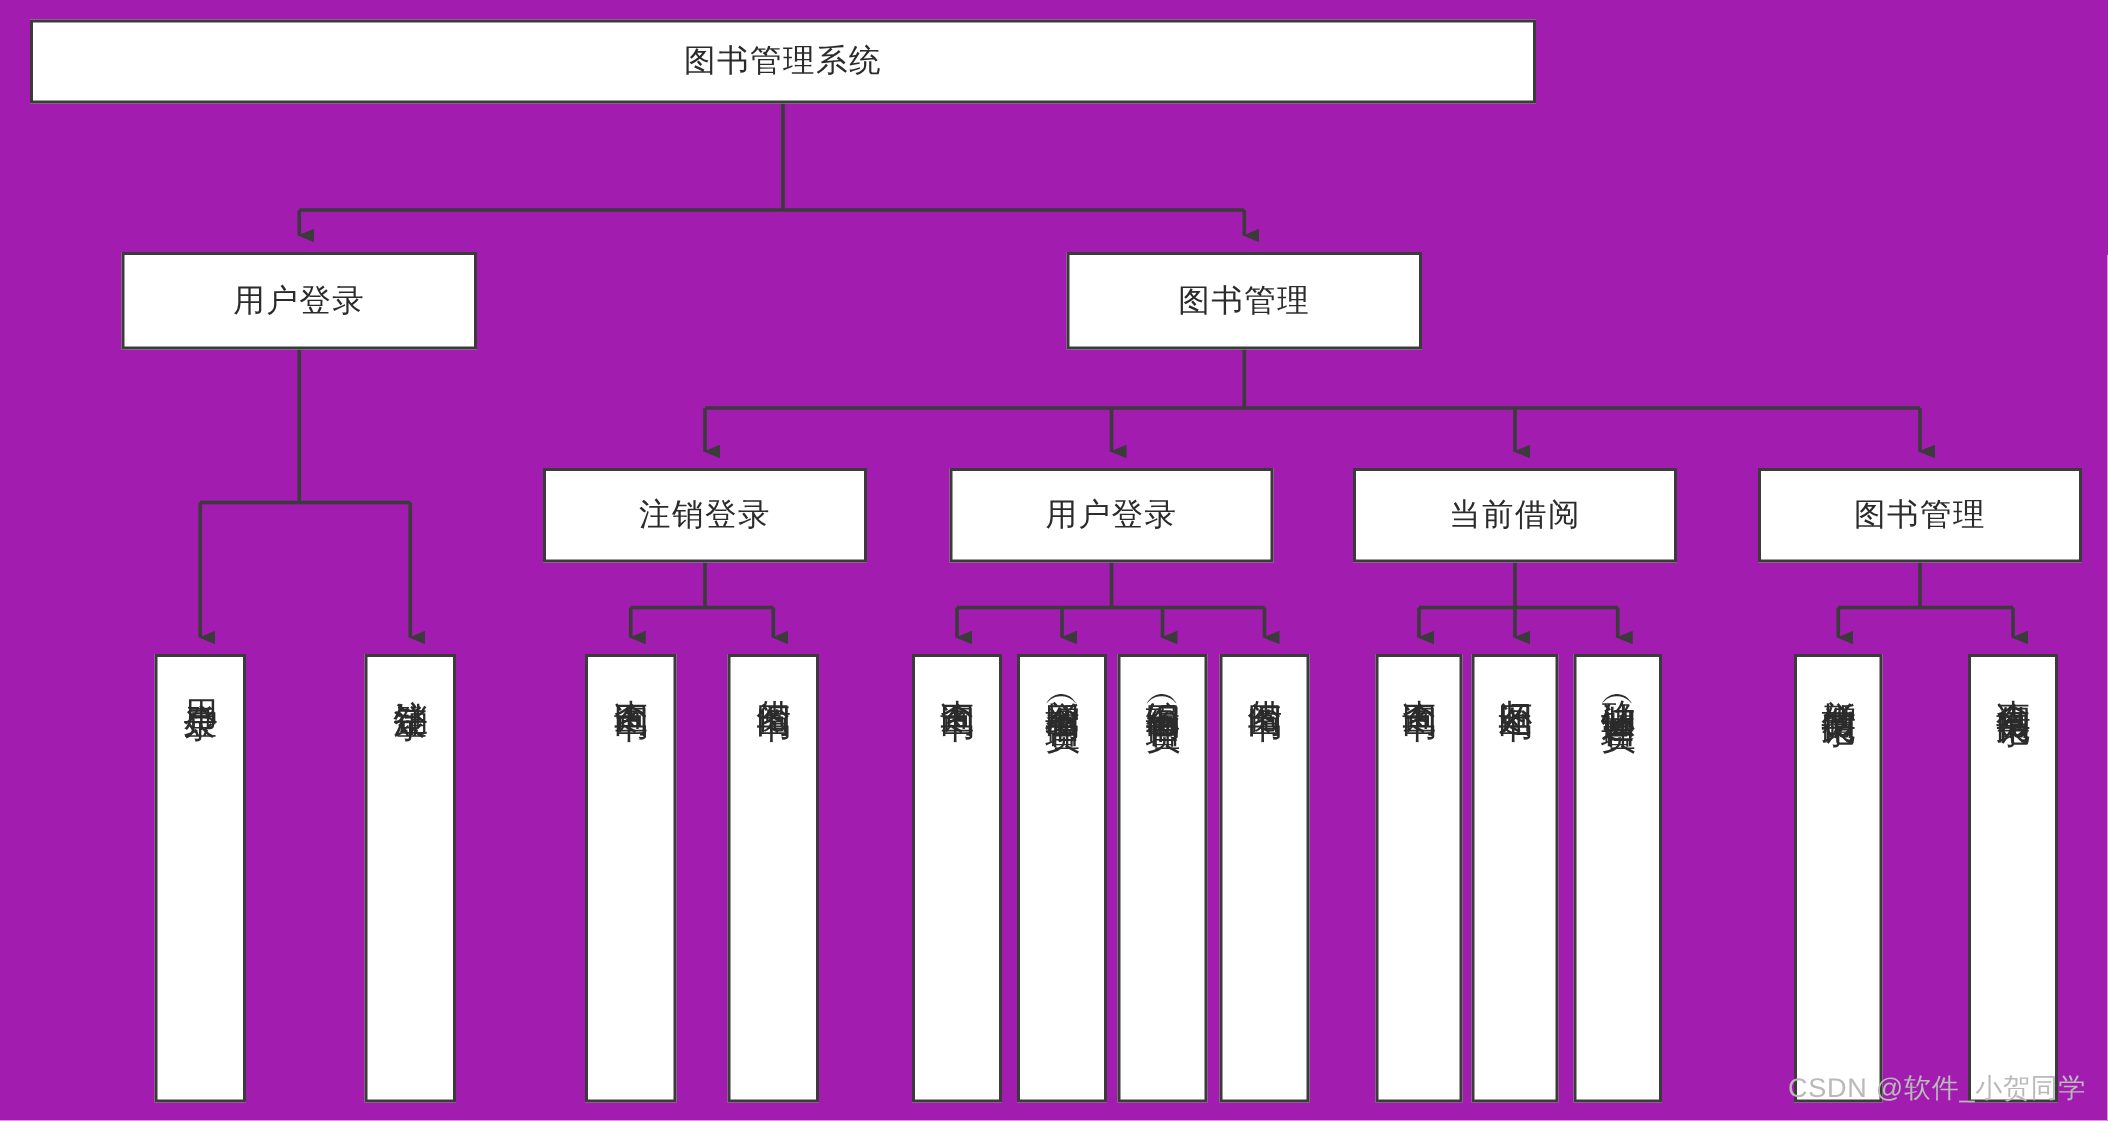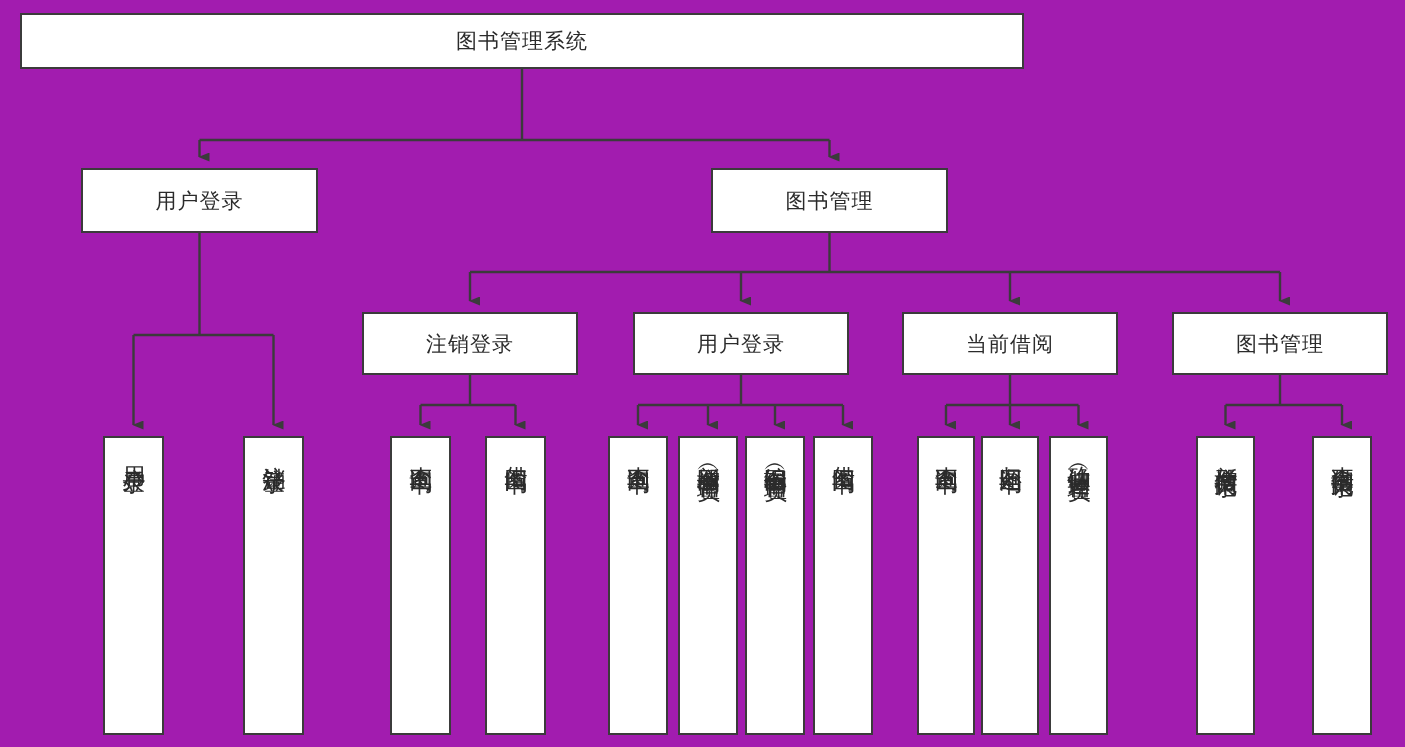--- a/index.html
+++ b/index.html
@@ -174,13 +174,14 @@
         <span class="node-label">确认归还（管理员）</span>
       </div>
       <div class="node vertical" style="left: 1196px; top: 436px; width: 59px; height: 299px;">
         <span class="node-label">新增借阅记录</span>
       </div>
       <div class="node vertical" style="left: 1312px; top: 436px; width: 60px; height: 299px;">
         <span class="node-label">查询借阅记录</span>
       </div>
     </div>
 
+  <div id="watermark">CSDN @软件_小贺同学</div>
 </div>
 
 </body></html>

